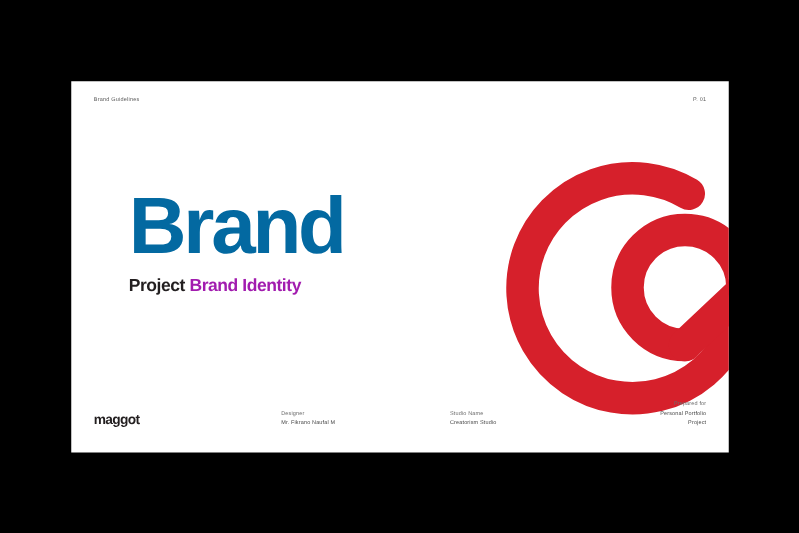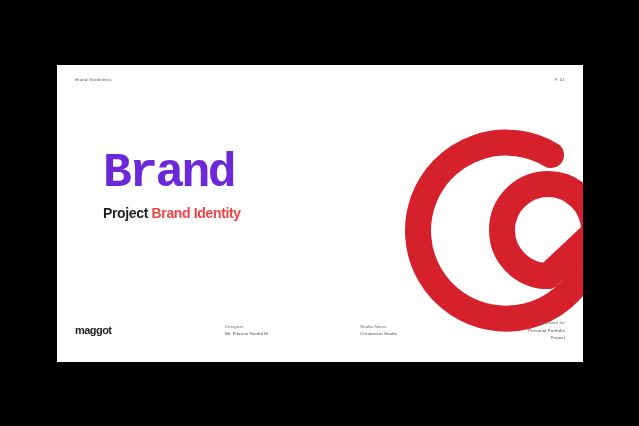--- a/index.html
+++ b/index.html
@@ -59,43 +59,43 @@
   }
 
   
   .hero {
     position: absolute;
     left: 46px;
     top: 86px;
     z-index: 3;
   }
   .hero-title {
-    font-family: Liberation Mono, monospace;
+    font-family: Liberation Sans, sans-serif;
     font-weight: 700;
-    font-size: 48px;
+    font-size: 64px;
     line-height: 0.92;
     letter-spacing: -2.6px;
-    color: #6d28d9;
+    color: #0369a1;
     margin: 0;
     white-space: nowrap;
   }
   .hero-title .line2 {
     display: block;
   }
   .hero-sub {
     margin: 11px 0 0 0;
     font-size: 14px;
     font-weight: 700;
     letter-spacing: -0.35px;
     line-height: 1;
     color: #231f20;
     white-space: nowrap;
   }
   .hero-sub .accent {
-    color: #ef4444;
+    color: #a21caf;
     text-align: center;
   }
 
   
   .brand-mark {
     position: absolute;
     right: -38px;
     top: 54px;
     width: 230px;
     height: 230px;
@@ -108,21 +108,21 @@
     height: 100%;
   }
 
   
   .slide-footer {
     position: absolute;
     left: 18px;
     right: 18px;
     bottom: 20px;
     display: flex;
-    align-items: center;
+    align-items: flex-end;
     z-index: 3;
   }
   .footer-col {
     flex: 0 0 auto;
   }
   .col-logo   { width: 150px; }
   .col-a      { width: 135px; }
   .col-b      { width: 160px; }
   .col-c      { flex: 1 1 auto; text-align: right; }
 

